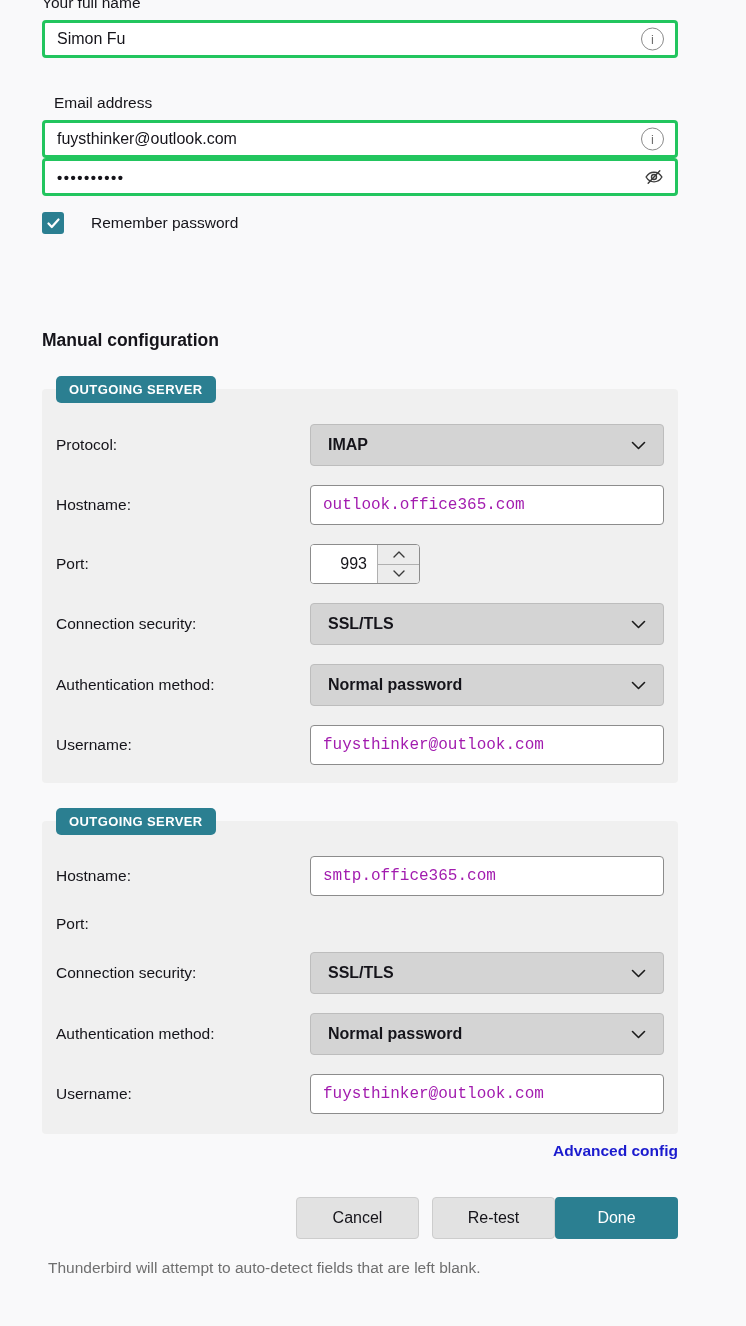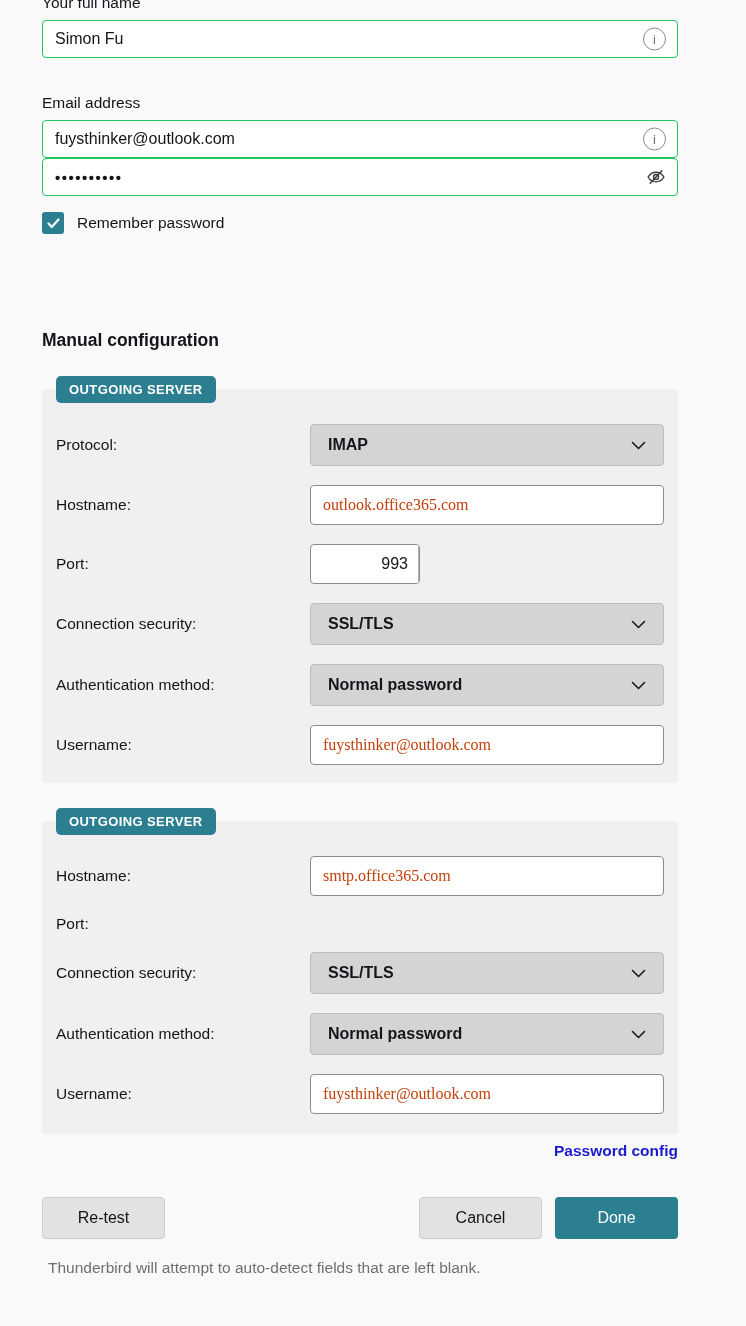--- a/index.html
+++ b/index.html
@@ -7,44 +7,44 @@
   body {
     background:#f9f9fa;
     font-family:"Liberation Sans", sans-serif;
     color:#15141a;
   }
   .content { width:636px; margin-left:42px; }
 
   
   .field-label { font-size:15.5px; color:#15141a; margin-bottom:8px; }
   .field-label.first { margin-top:-6px; }
-  .field-label.spaced { margin-top:36px; }
+  .field-label.spaced { margin-top:36px;margin-left:12px; }
   .text-field {
     position:relative; height:38px; background:#fff;
-    border:1px solid #22c55e; border-radius:4px;
+    border:3px solid #22c55e; border-radius:4px;
     display:flex; align-items:center;
   }
   .text-field input {
     flex:1; height:100%; border:none; outline:none; background:transparent;
     font-family:"Liberation Sans", sans-serif; font-size:16px; color:#15141a;
     padding:0 44px 0 12px;
   }
   .text-field input.password { letter-spacing:1.5px; font-size:15px; font-weight:700; }
   .field-icon {
     position:absolute; right:11px; top:50%; transform:translateY(-50%);
     display:flex; align-items:center; justify-content:center;
   }
   .info-badge {
     width:23px; height:23px; border-radius:50%;
     border:1.5px solid #8a8a8a; color:#6e6e6e;
     font-size:13px; display:flex; align-items:center; justify-content:center;
   }
 
   
-  .checkbox-row { margin-top:16px; display:flex; align-items:center; gap:13px; }
+  .checkbox-row { margin-top:16px; display:flex; align-items:center; gap:27px; }
   .checkbox {
     width:22px; height:22px; border-radius:3px; background:var(--teal);
     display:flex; align-items:center; justify-content:center; cursor:pointer;
   }
   .checkbox-label { font-size:15.5px; }
 
   
   .section-title { margin-top:96px; font-size:17.5px; font-weight:700; }
   .server-panel {
     position:relative; margin-top:38px; background:#f0f0f0; border-radius:4px;
@@ -64,31 +64,31 @@
 
   .dropdown {
     height:42px; background:#d4d4d4; border:1px solid #bdbdbd; border-radius:4px;
     display:flex; align-items:center; justify-content:space-between;
     padding:0 17px; cursor:pointer;
   }
   .dropdown .dd-value { font-size:16px; font-weight:700; }
 
   .row-input {
     width:100%; height:40px; background:#fff; border:1px solid #8c8c8c; border-radius:4px;
-    font-family:Liberation Serif, serif; font-size:16px; color:#c2410c;
+    font-family:Liberation Mono, monospace; font-size:16px; color:#a21caf;
     padding:0 12px; outline:none;
   }
 
   .stepper {
     width:110px; height:40px; border:1px solid #8c8c8c; border-radius:4px;
     background:#fff; display:flex; overflow:hidden;
   }
   .stepper input {
     width:66px; border:none; outline:none; text-align:right; padding-right:10px;
-    font-family:"Liberation Sans", sans-serif; font-size:16px; color:#15141a;margin-left:41px;
+    font-family:"Liberation Sans", sans-serif; font-size:16px; color:#15141a;
   }
   .spin-buttons { width:42px; display:flex; flex-direction:column; border-left:1px solid #b0b0b0; background:#ececec; }
   .spin-btn { flex:1; display:flex; align-items:center; justify-content:center; cursor:pointer; }
   .spin-btn + .spin-btn { border-top:1px solid #b0b0b0; }
 
   .advanced-row { margin-top:8px; text-align:right; }
   .advanced-link { font-size:15.5px; font-weight:700; color:var(--link); text-decoration:none; cursor:pointer; }
 
   
   .actions { margin-top:37px; display:flex; align-items:center; }
@@ -264,24 +264,24 @@
 
     <div class="cfg-row">
       <span class="cfg-label">Username:</span>
       <div class="cfg-field">
         <input type="text" class="row-input" value="fuysthinker@outlook.com" style="">
       </div>
     </div>
   </div>
 
   <div class="advanced-row">
-    <a class="advanced-link">Password config</a>
+    <a class="advanced-link">Advanced config</a>
   </div>
 
   <div class="actions">
+    <button class="btn gray btn-cancel">Cancel</button>
     <button class="btn gray">Re-test</button>
-    <button class="btn gray btn-cancel">Cancel</button>
     <button class="btn primary">Done</button>
   </div>
 
   <div class="footer-note">Thunderbird will attempt to auto-detect fields that are left blank.</div>
 
 </div>
 
 </body></html>

